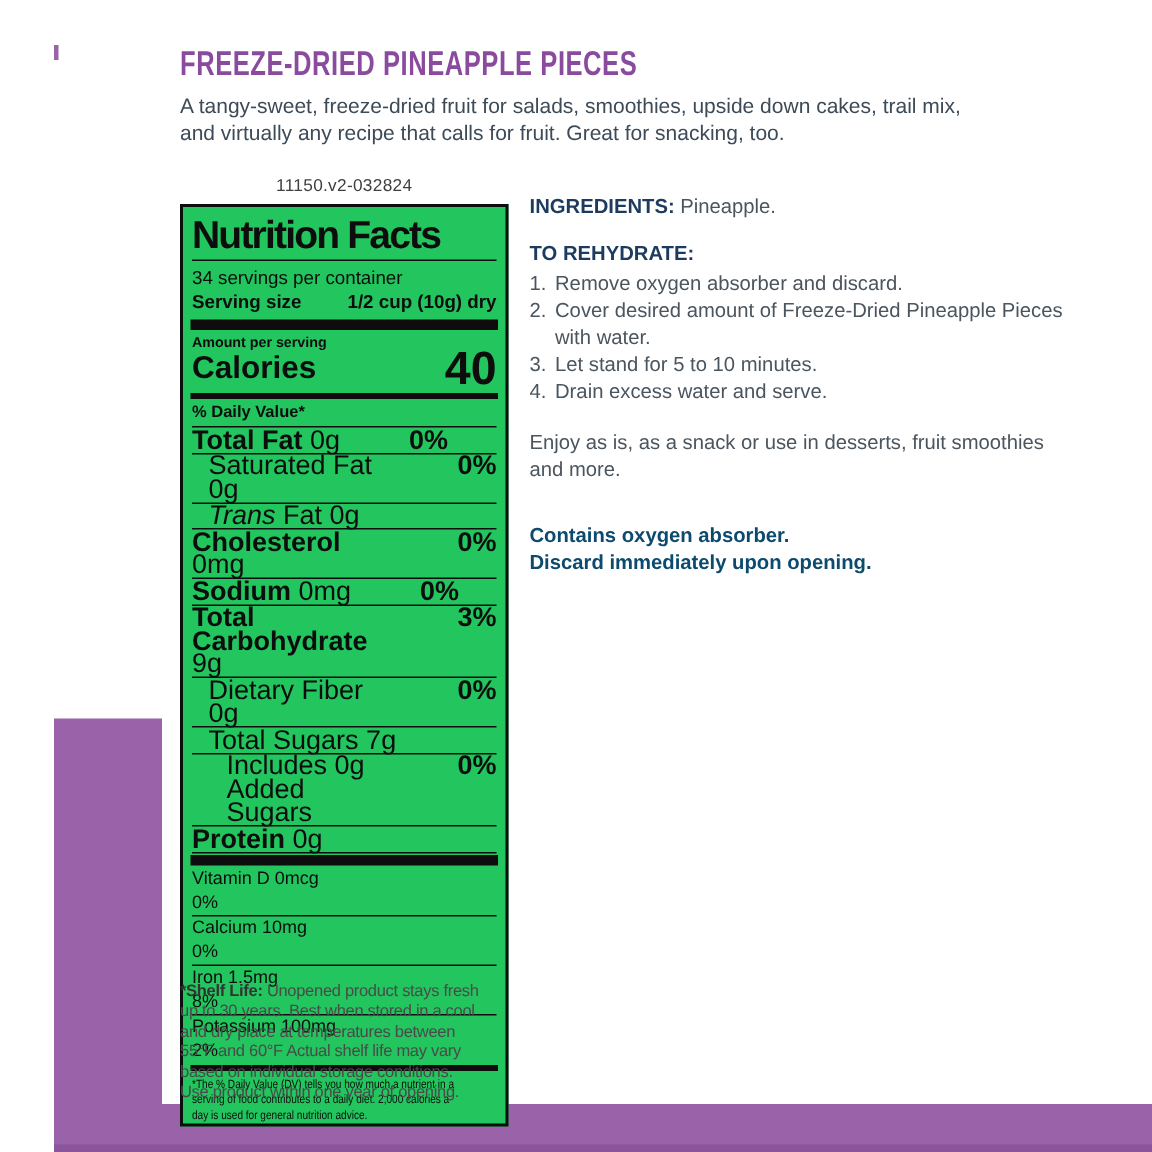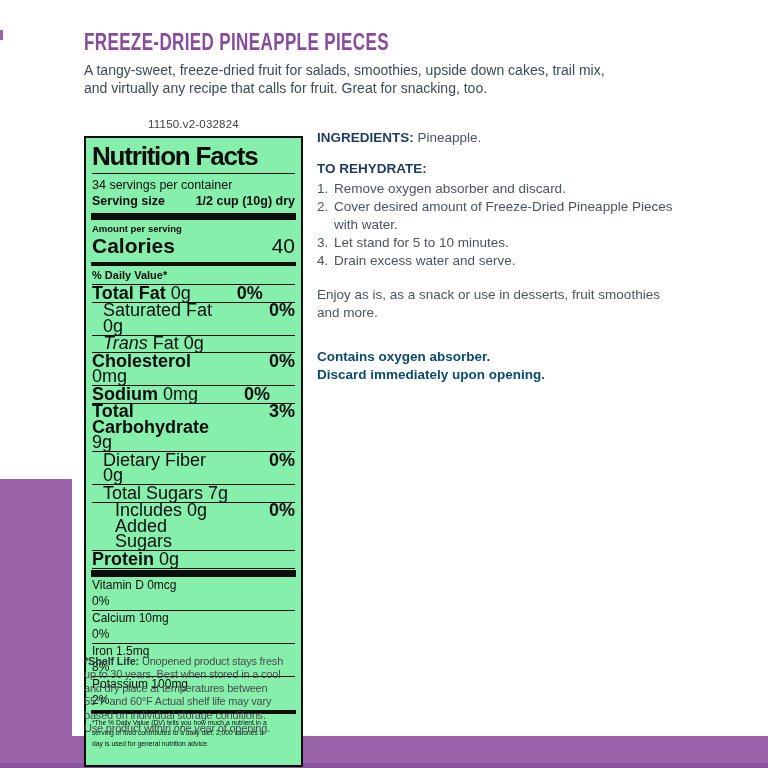--- a/index.html
+++ b/index.html
@@ -4,21 +4,21 @@
 <style>
   * { margin: 0; padding: 0; box-sizing: border-box; }
   html, body { width: 768px; height: 768px; }
   body {
     font-family: "Liberation Sans", "DejaVu Sans", sans-serif;
     background: #ffffff;
     position: relative;
     overflow: hidden;
     color: #3d4a57;
   }
-  .page { position: absolute; inset: 0; background: #fff; }
+  .page { position: absolute; inset: 0; background: #fff; margin-left: 36px; }
 
   
   .purple-left   { position: absolute; left: 0; top: 479px; width: 72px;  height: 289px; background: #9962a9; }
   .purple-bottom { position: absolute; left: 0; top: 736px; width: 768px; height: 32px;  background: #9962a9; }
   .purple-edge   { position: absolute; left: 0; top: 763px; width: 768px; height: 5px;   background: #8a559c; }
   .purple-sliver { position: absolute; left: 0; top: 30px;  width: 3px;   height: 10px;  background: #9962a9; }
 
   
   .product-title {
     position: absolute; left: 84px; top: 29px;
@@ -34,36 +34,36 @@
 
   
   .product-code {
     position: absolute; left: 84px; top: 118px; width: 219px;
     text-align: center; font-size: 11.5px; color: #3f3f3f; letter-spacing: 0.2px;
   }
 
   
   .nf {
     position: absolute; left: 84px; top: 136px; width: 219px;
-    background: #86efac; border: 2px solid #0d0d0d; padding: 4px 6px 16px 6px;
+    background: #22c55e; border: 2px solid #0d0d0d; padding: 4px 6px 0 6px;
     color: #0d0d0d;
   }
   .nf-title {
     font-weight: bold; font-size: 26px; letter-spacing: -1.2px;
     line-height: 28px; white-space: nowrap;
     border-bottom: 1px solid #0d0d0d; padding-bottom: 3px;
   }
   .nf-servings { font-size: 12.5px; padding-top: 3px; line-height: 16px; }
   .nf-servingsize { display: flex; justify-content: space-between; font-size: 12.5px; font-weight: bold; line-height: 17px; padding-bottom: 2px; }
   .bar-thick { height: 7px; background: #0d0d0d; margin: 1px -1px; }
   .bar-med   { height: 4px; background: #0d0d0d; margin: 1px -1px; }
   .nf-amount { font-size: 9.5px; font-weight: bold; padding-top: 2px; line-height: 11px; }
   .nf-cal { display: flex; justify-content: space-between; align-items: flex-end; line-height: 24px; padding-bottom: 3px; }
   .nf-cal-label { font-size: 21px; font-weight: bold; }
-  .nf-cal-value { font-size: 21px; font-weight: normal; }
+  .nf-cal-value { font-size: 31px; font-weight: bold; }
   .nf-dvh { text-align: left; font-size: 11px; font-weight: bold; line-height: 17px; border-bottom: 1px solid #0d0d0d; }
   .nf-row {
     display: flex; justify-content: flex-start;
     font-size: 18px; line-height: 15.5px; padding: 0.5px 0;
     border-bottom: 1px solid #0d0d0d;
     gap: 46px;
   }
   .nf-row:last-of-type { border-bottom: none; }
   .nf-row .amt { font-weight: normal; }
   .nf-row .dv { font-weight: bold; }

